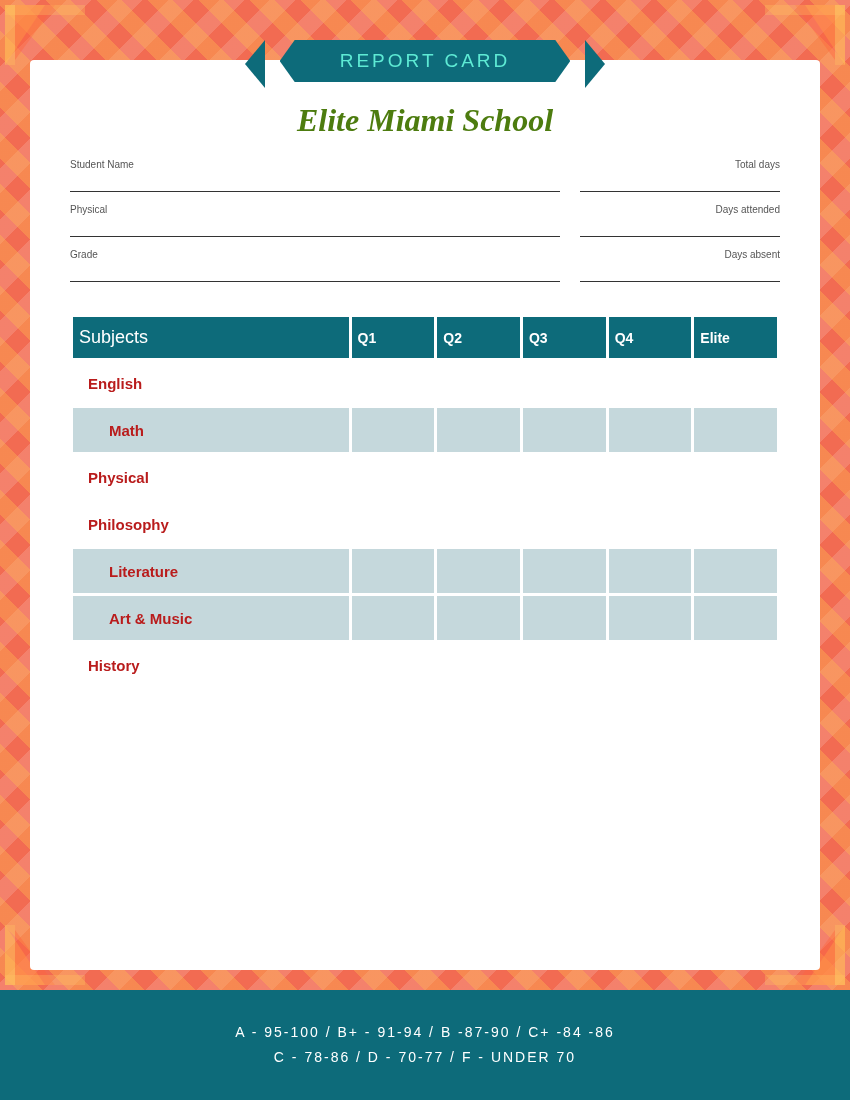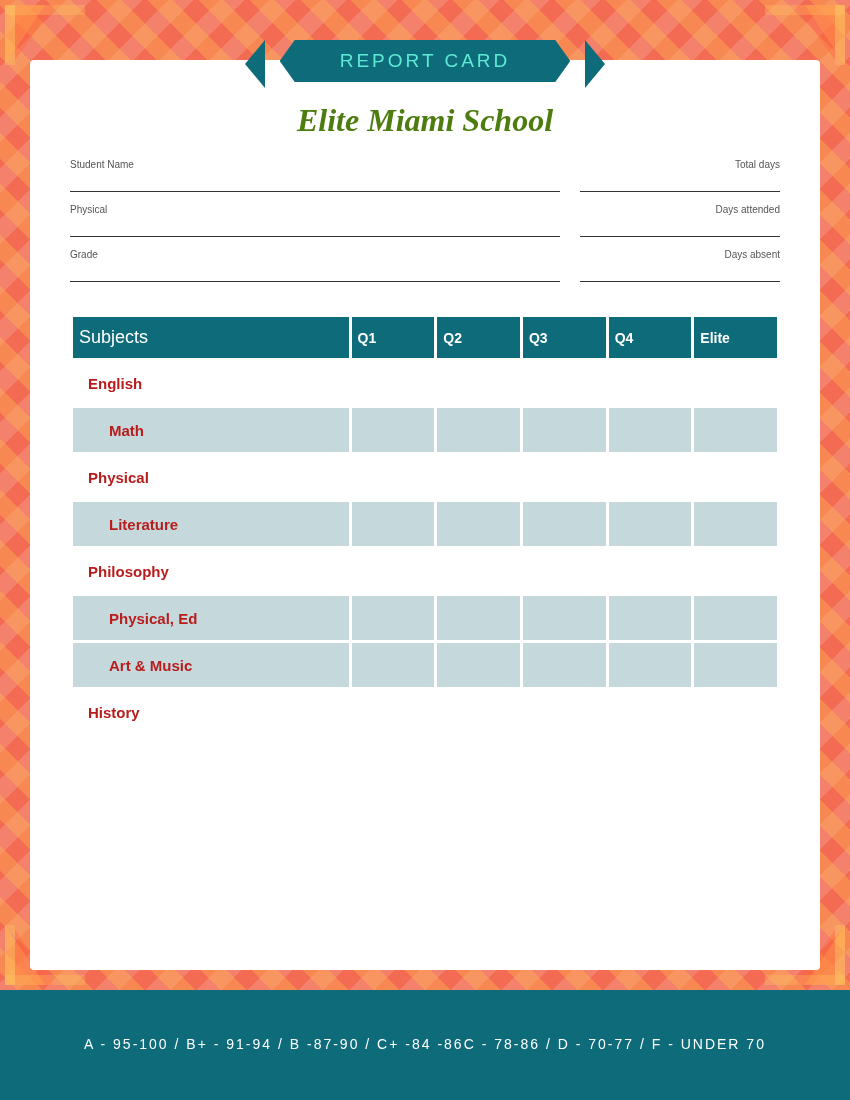--- a/index.html
+++ b/index.html
@@ -178,21 +178,21 @@
 
     
     .footer-bar {
       position: absolute;
       bottom: 0;
       left: 0;
       right: 0;
       height: 110px;
       background-color: #0d6b7a;
       display: flex;
-      flex-direction: row;
+      flex-direction: column;
       align-items: center;
       justify-content: center;
       z-index: 2;
     }
 
     .footer-text {
       color: white;
       font-size: 14px;
       letter-spacing: 2px;
       line-height: 1.8;
@@ -334,37 +334,29 @@
         </tr>
         <tr>
           <td class="subject-cell">Physical</td>
           <td class="score-cell"></td>
           <td class="score-cell"></td>
           <td class="score-cell"></td>
           <td class="score-cell"></td>
           <td class="score-cell"></td>
         </tr>
         <tr>
+          <td class="subject-cell">Philosophy</td>
+          <td class="score-cell"></td>
+          <td class="score-cell"></td>
+          <td class="score-cell"></td>
+          <td class="score-cell"></td>
+          <td class="score-cell"></td>
+        </tr>
+        <tr>
           <td class="subject-cell shaded">Literature</td>
-          <td class="score-cell shaded"></td>
-          <td class="score-cell shaded"></td>
-          <td class="score-cell shaded"></td>
-          <td class="score-cell shaded"></td>
-          <td class="score-cell shaded"></td>
-        </tr>
-        <tr>
-          <td class="subject-cell">Philosophy</td>
-          <td class="score-cell"></td>
-          <td class="score-cell"></td>
-          <td class="score-cell"></td>
-          <td class="score-cell"></td>
-          <td class="score-cell"></td>
-        </tr>
-        <tr>
-          <td class="subject-cell shaded">Physical, Ed</td>
           <td class="score-cell shaded"></td>
           <td class="score-cell shaded"></td>
           <td class="score-cell shaded"></td>
           <td class="score-cell shaded"></td>
           <td class="score-cell shaded"></td>
         </tr>
         <tr>
           <td class="subject-cell shaded">Art &amp; Music</td>
           <td class="score-cell shaded"></td>
           <td class="score-cell shaded"></td>

